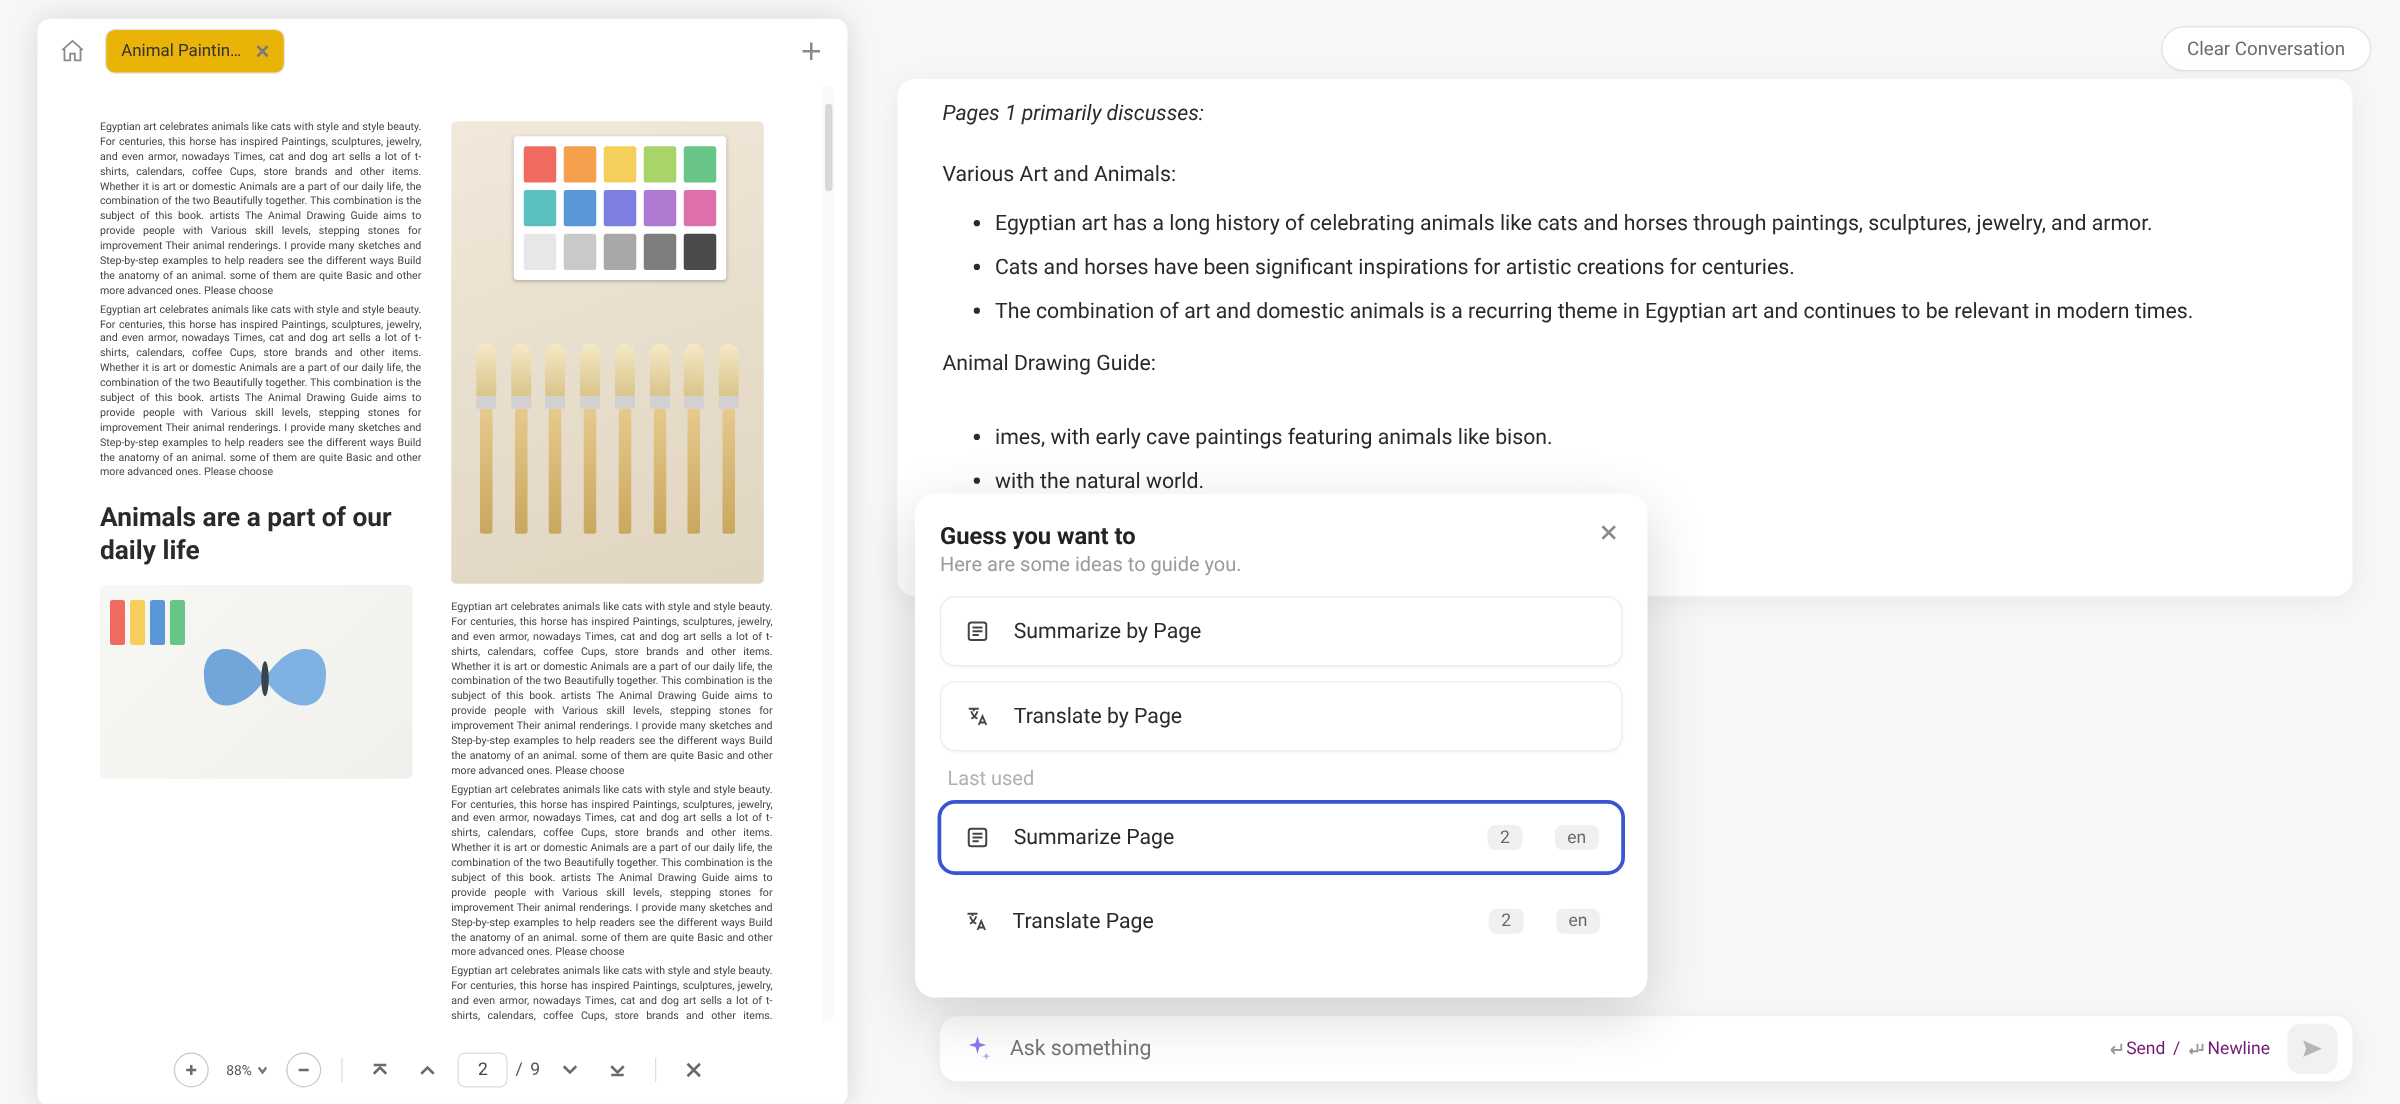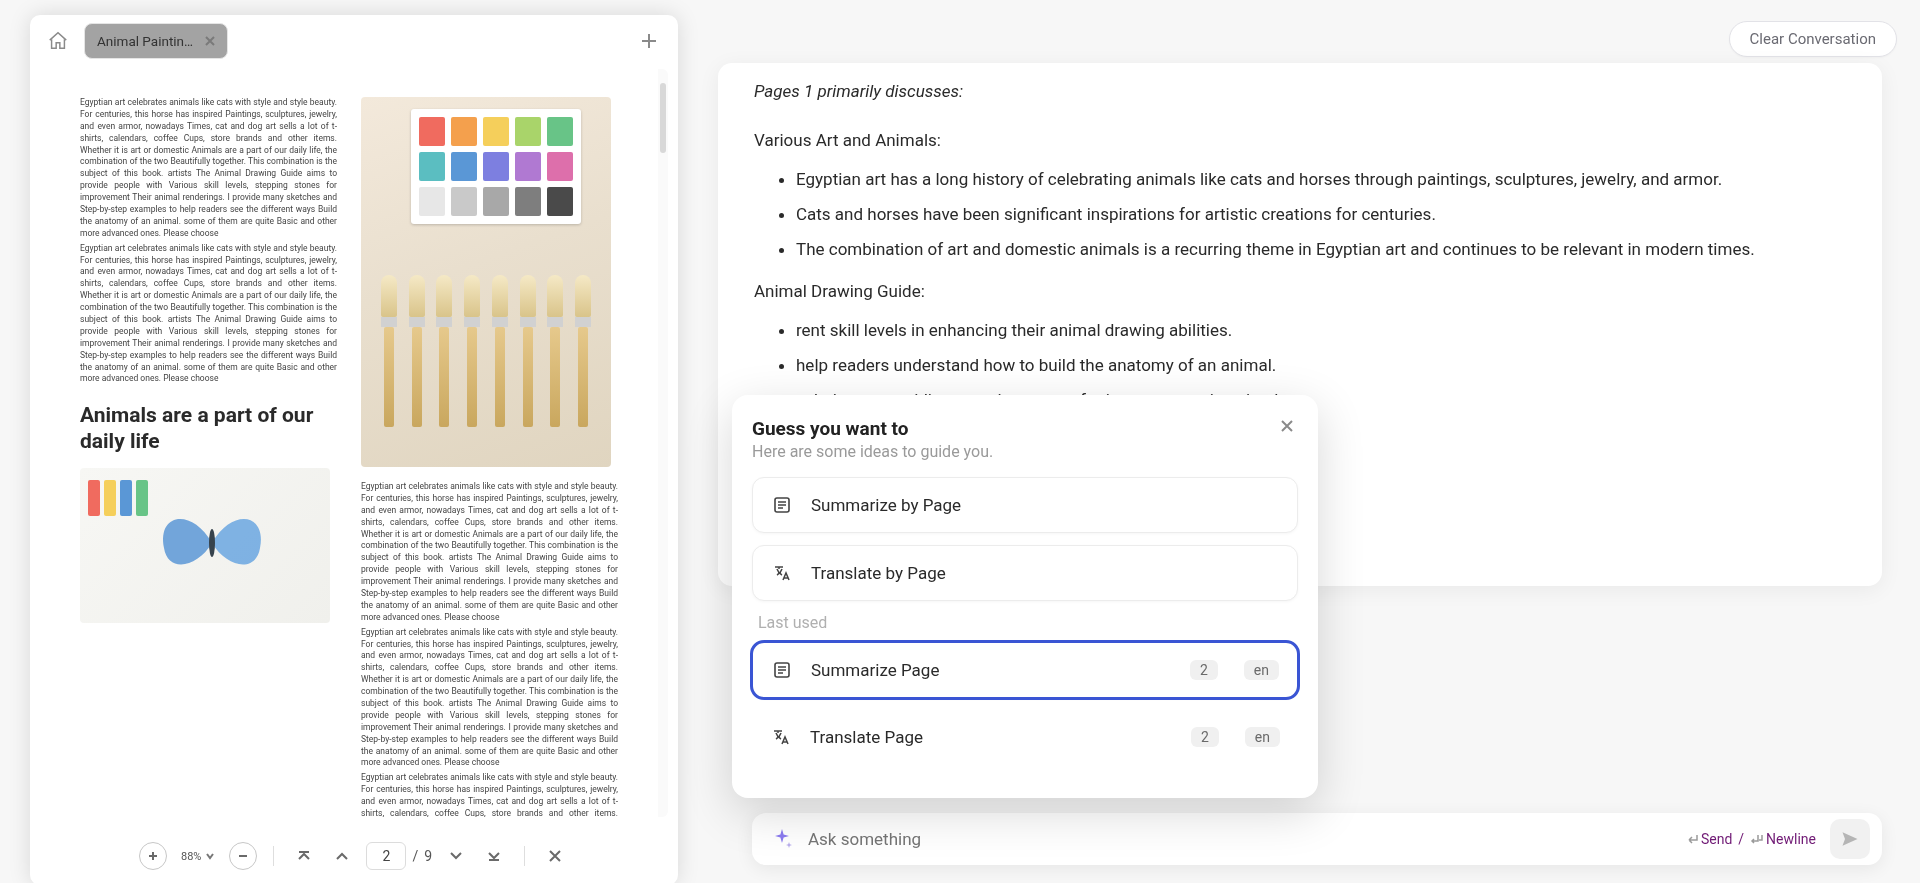--- a/index.html
+++ b/index.html
@@ -5,21 +5,21 @@
 * { margin: 0; padding: 0; box-sizing: border-box; font-family: -apple-system, BlinkMacSystemFont, "Segoe UI", Roboto, Helvetica, Arial, sans-serif; }
 body { background: #f7f7f7; width: 1920px; height: 883px; overflow: hidden; display: flex; gap: 20px; padding: 15px 15px 15px 30px; position: relative; }
 
 
 .doc-panel { width: 648px; height: 870px; background: #fff; border-radius: 10px; box-shadow: 0 0 22px rgba(0,0,0,.13); display: flex; flex-direction: column; position: relative; }
 
 .tab-bar { display: flex; align-items: center; padding: 8px 14px 0 10px; gap: 8px; }
 .home-btn { width: 36px; height: 36px; display: flex; align-items: center; justify-content: center; cursor: pointer; border-radius: 6px; }
 .home-btn svg { width: 22px; height: 22px; fill: none; stroke: #8a8a8a; stroke-width: 1.6; }
 
-.tab { flex: 0 0 auto; max-width: 180px; height: 36px; border: 1px solid #e5e5e5; background: #a3a3a3; border-radius: 8px; display: flex; align-items: center; padding: 0 8px 0 12px; gap: 8px; cursor: pointer; }
+.tab { flex: 0 0 auto; max-width: 180px; height: 36px; border: 1px solid #e5e5e5; background: #eab308; border-radius: 8px; display: flex; align-items: center; padding: 0 8px 0 12px; gap: 8px; cursor: pointer; }
 .tab-label { font-size: 13.5px; color: #333; white-space: nowrap; overflow: hidden; text-overflow: ellipsis; }
 .tab-close { width: 18px; height: 18px; display: flex; align-items: center; justify-content: center; border-radius: 50%; cursor: pointer; }
 .tab-close svg { width: 12px; height: 12px; stroke: #7a7a7a; stroke-width: 2; fill: none; }
 
 .add-tab { margin-left: auto; width: 30px; height: 30px; display: flex; align-items: center; justify-content: center; cursor: pointer; }
 .add-tab svg { width: 20px; height: 20px; stroke: #8a8a8a; stroke-width: 2; fill: none; }
 
 .doc-view-wrap { flex: 1; margin: 10px; border-radius: 6px; overflow: hidden; position: relative; background: #fff; display: flex; }
 .doc-scroll { flex: 1; overflow: hidden; padding: 28px 40px; display: flex; gap: 24px; }
 .doc-col { flex: 1; font-size: 8.5px; line-height: 1.4; color: #444; }
@@ -270,25 +270,20 @@
 
   <div class="chat-bubble">
     <p class="lead">Pages 1 primarily discusses:</p>
     <p class="section-title">Various Art and Animals:</p>
     <ul>
       <li>Egyptian art has a long history of celebrating animals like cats and horses through paintings, sculptures, jewelry, and armor.</li>
       <li>Cats and horses have been significant inspirations for artistic creations for centuries.</li>
       <li>The combination of art and domestic animals is a recurring theme in Egyptian art and continues to be relevant in modern times.</li>
     </ul>
     <p class="section-title">Animal Drawing Guide:</p>
-    <ul>
-      <li>rent skill levels in enhancing their animal drawing abilities.</li>
-      <li>help readers understand how to build the anatomy of an animal.</li>
-      <li>echniques, providing stepping stones for improvement in animal</li>
-    </ul>
     <ul style="margin-top:30px">
       <li>imes, with early cave paintings featuring animals like bison.</li>
       <li>with the natural world.</li>
       <li>reverence humans have had for animals throughout history.</li>
     </ul>
   </div>
 </div>
 
 <div class="popup">
   <div class="popup-close">

